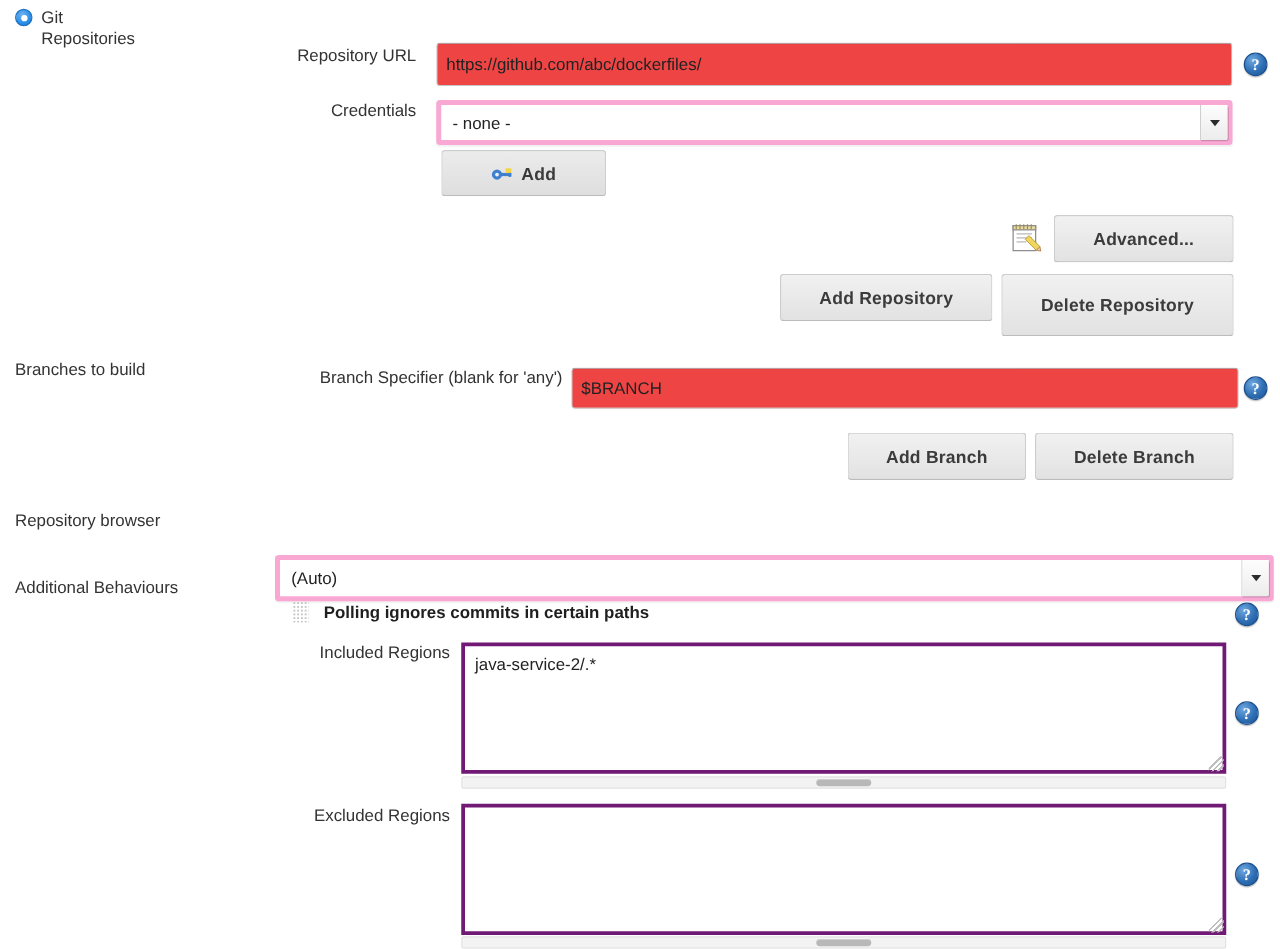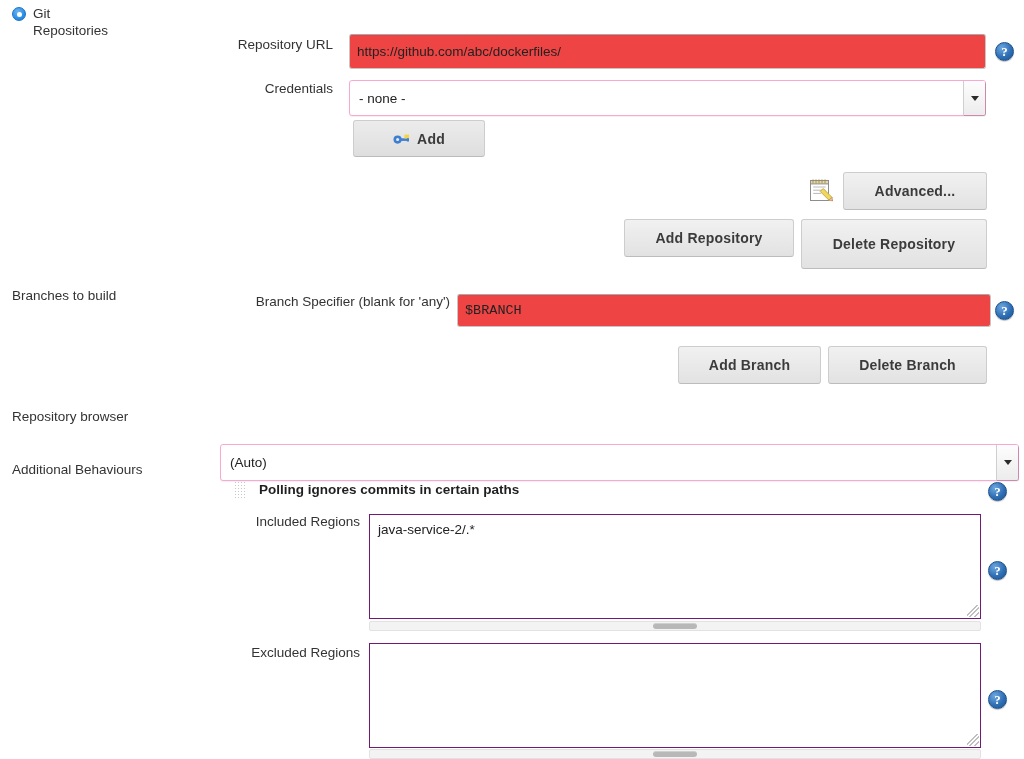--- a/index.html
+++ b/index.html
@@ -42,21 +42,21 @@
     font-family: "Liberation Sans", sans-serif;
     font-size: 13.5px;
     color: #222;
     padding: 14px 7px;
     outline: none;
     box-shadow: 0 1px 0 rgba(0,0,0,0.02) inset;
   }
 
   
   .select-box {
-    border: 1px solid #f9a8d4;
+    border: 4px solid #f9a8d4;
     background: #ffffff;
     border-radius: 3px;
     position: relative;
     display: flex;
     align-items: center;
     box-shadow: 0 1px 1px rgba(0,0,0,0.06);
   }
   .select-box .sel-value {
     padding-left: 9px;
     font-size: 13.5px;
@@ -146,21 +146,21 @@
   .behaviour-title {
     font-size: 13.5px;
     font-weight: bold;
     color: #1f1f1f;
     text-align: center;
   }
 
   
   .ta-wrap { position: absolute; }
   .textarea {
-    border: 1px solid #701a75;
+    border: 3px solid #701a75;
     background: #fff;
     width: 100%;
     height: 100%;
     font-family: "Liberation Sans", sans-serif;
     font-size: 13.5px;
     color: #222;
     padding: 7px 8px;
     resize: none;
     outline: none;
     overflow: hidden;
@@ -263,21 +263,21 @@
   <div class="abs btn" style="left:843px; top:172px; width:144px; height:38px;">Advanced...</div>
 
   <div class="abs btn" style="left:624px; top:219px; width:170px; height:38px;">Add Repository</div>
 
   <div class="abs btn" style="left:801px; top:219px; width:186px; height:50px;">Delete Repository</div>
 
   <div class="abs section-label" style="left:12px; top:287px;">Branches to build</div>
 
   <div class="abs field-label" style="left:180px; top:293px; width:270px;">Branch Specifier (blank for 'any')</div>
 
-  <input class="abs text-input" type="text" style="left: 457px; top: 294px; width: 534px; height: 33px; font-family: Liberation Mono, monospace;" value="$BRANCH">
+  <input class="abs text-input" type="text" style="left: 457px; top: 294px; width: 534px; height: 33px;" value="$BRANCH">
 
   <div class="abs help-icon" style="left:995px; top:301px;">?</div>
 
   <div class="abs btn" style="left:678px; top:346px; width:143px; height:38px;">Add Branch</div>
 
   <div class="abs btn" style="left:828px; top:346px; width:159px; height:38px;">Delete Branch</div>
 
   <div class="abs section-label" style="left:12px; top:408px;">Repository browser</div>
 
   <div class="abs select-box" style="left:220px; top:408px; width:799px; height:37px;">

